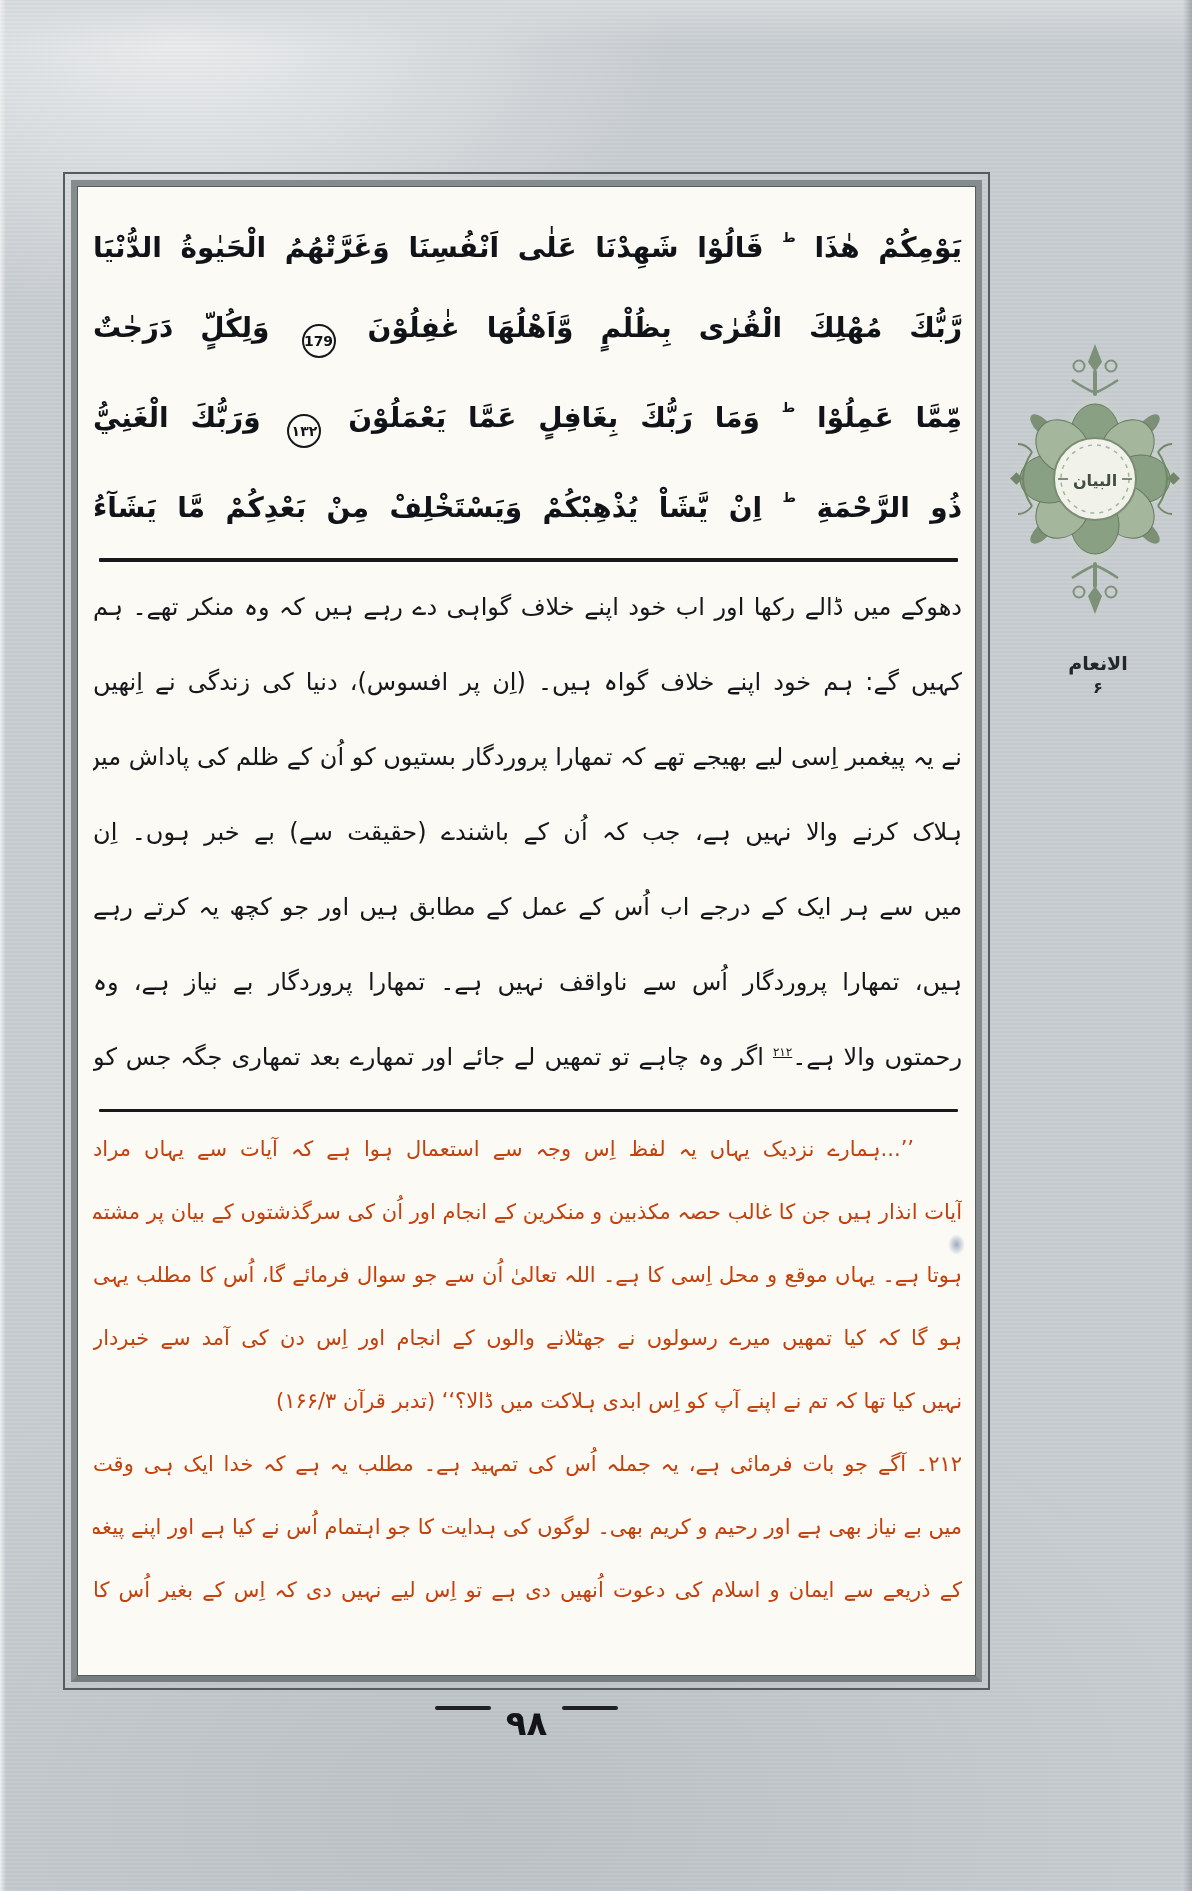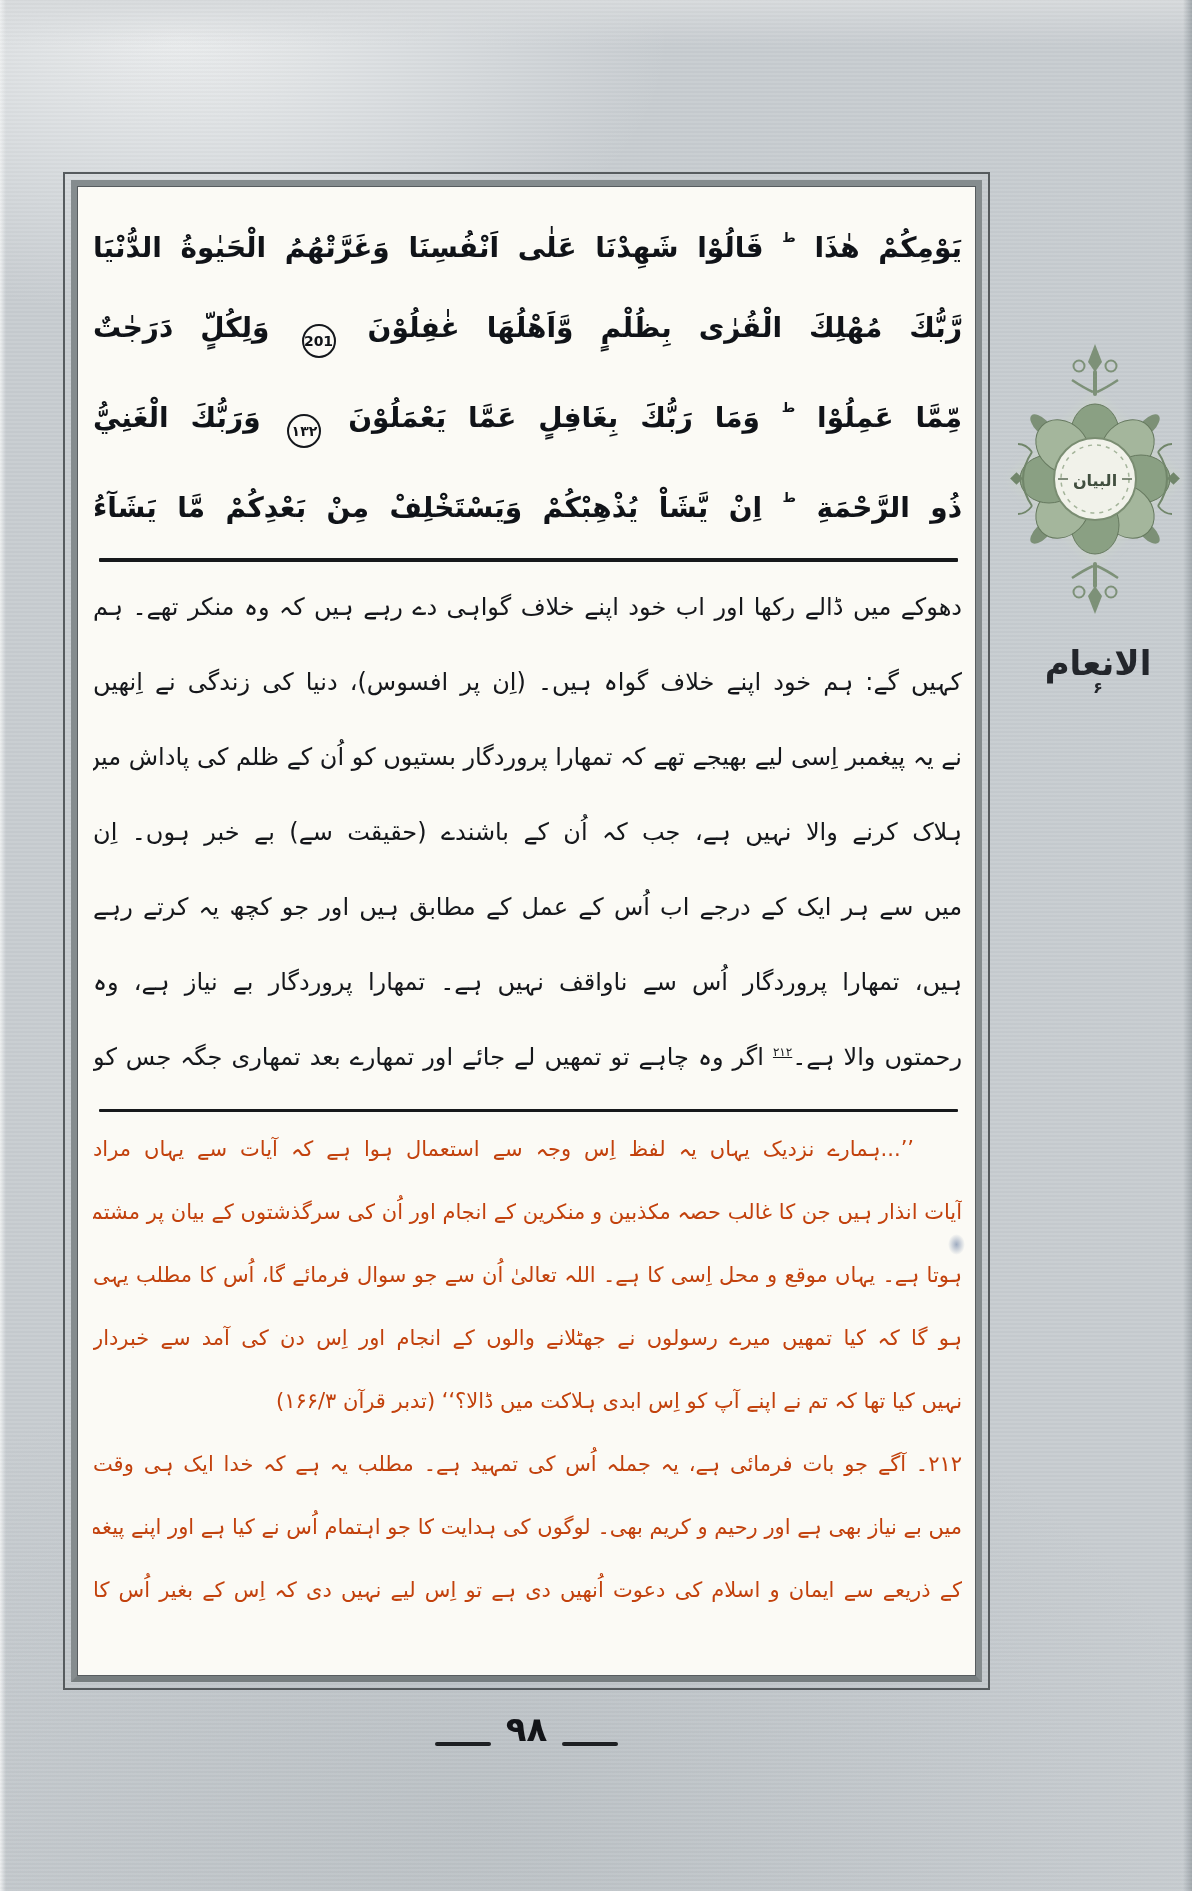--- a/index.html
+++ b/index.html
@@ -80,46 +80,46 @@
     font-size: 12px; font-weight: 400;
     text-decoration: underline;
     vertical-align: super; line-height: 0;
   }
   
   .medallion { position: absolute; left: 1002px; top: 336px; }
   .surah-label {
     position: absolute; left: 1040px; top: 646px; width: 116px;
     text-align: center; color: #23262b;
   }
-  .surah-name { font-size: 34px; font-weight: 700; line-height: 34px; }
+  .surah-name { font-size: 19px; font-weight: 700; line-height: 34px; }
   .surah-number { font-size: 16px; font-weight: 700; line-height: 16px; }
   
   .page-number-row {
     position: absolute; left: 63px; top: 1706px; width: 927px; height: 40px;
-    display: flex; align-items: flex-end; justify-content: center; gap: 15px;
+    display: flex; align-items: flex-start; justify-content: center; gap: 15px;
   }
   .dash { width: 56px; height: 4px; background: #1e2023; border-radius: 2px; }
   .page-num { font-size: 34px; font-weight: 700; color: #121418; line-height: 1; }
   
   .smudge {
     position: absolute; left: 948px; top: 1234px; width: 17px; height: 21px;
     background: radial-gradient(closest-side, rgba(110,130,165,0.65), rgba(110,130,165,0));
     border-radius: 50%;
   }
 </style>
 </head>
 <body>
 
 <div class="paper">
 
   <div class="page-frame">
     <div class="page-frame-inner" dir="rtl">
       <div class="quran-section">
           <div class="quran-line">يَوْمِكُمْ هٰذَا <span class="pause-mark">ط</span> قَالُوْا شَهِدْنَا عَلٰى اَنْفُسِنَا وَغَرَّتْهُمُ الْحَيٰوةُ الدُّنْيَا</div>
-          <div class="quran-line">رَّبُّكَ مُهْلِكَ الْقُرٰى بِظُلْمٍ وَّاَهْلُهَا غٰفِلُوْنَ <span class="ayah-num">201</span> وَلِكُلٍّ دَرَجٰتٌ</div>
+          <div class="quran-line">رَّبُّكَ مُهْلِكَ الْقُرٰى بِظُلْمٍ وَّاَهْلُهَا غٰفِلُوْنَ <span class="ayah-num">179</span> وَلِكُلٍّ دَرَجٰتٌ</div>
           <div class="quran-line">مِّمَّا عَمِلُوْا <span class="pause-mark">ط</span> وَمَا رَبُّكَ بِغَافِلٍ عَمَّا يَعْمَلُوْنَ <span class="ayah-num">۱۳۲</span> وَرَبُّكَ الْغَنِيُّ</div>
           <div class="quran-line">ذُو الرَّحْمَةِ <span class="pause-mark">ط</span> اِنْ يَّشَاْ يُذْهِبْكُمْ وَيَسْتَخْلِفْ مِنْ بَعْدِكُمْ مَّا يَشَآءُ</div>
         </div>
 
       <div class="rule"></div>
 
       <div class="translation-section">
           <div class="trans-line">دھوکے میں ڈالے رکھا اور اب خود اپنے خلاف گواہی دے رہے ہیں کہ وہ منکر تھے۔ ہم</div>
           <div class="trans-line">کہیں گے: ہم خود اپنے خلاف گواہ ہیں۔ (اِن پر افسوس)، دنیا کی زندگی نے اِنھیں</div>
           <div class="trans-line">نے یہ پیغمبر اِسی لیے بھیجے تھے کہ تمھارا پروردگار بستیوں کو اُن کے ظلم کی پاداش میں</div>

